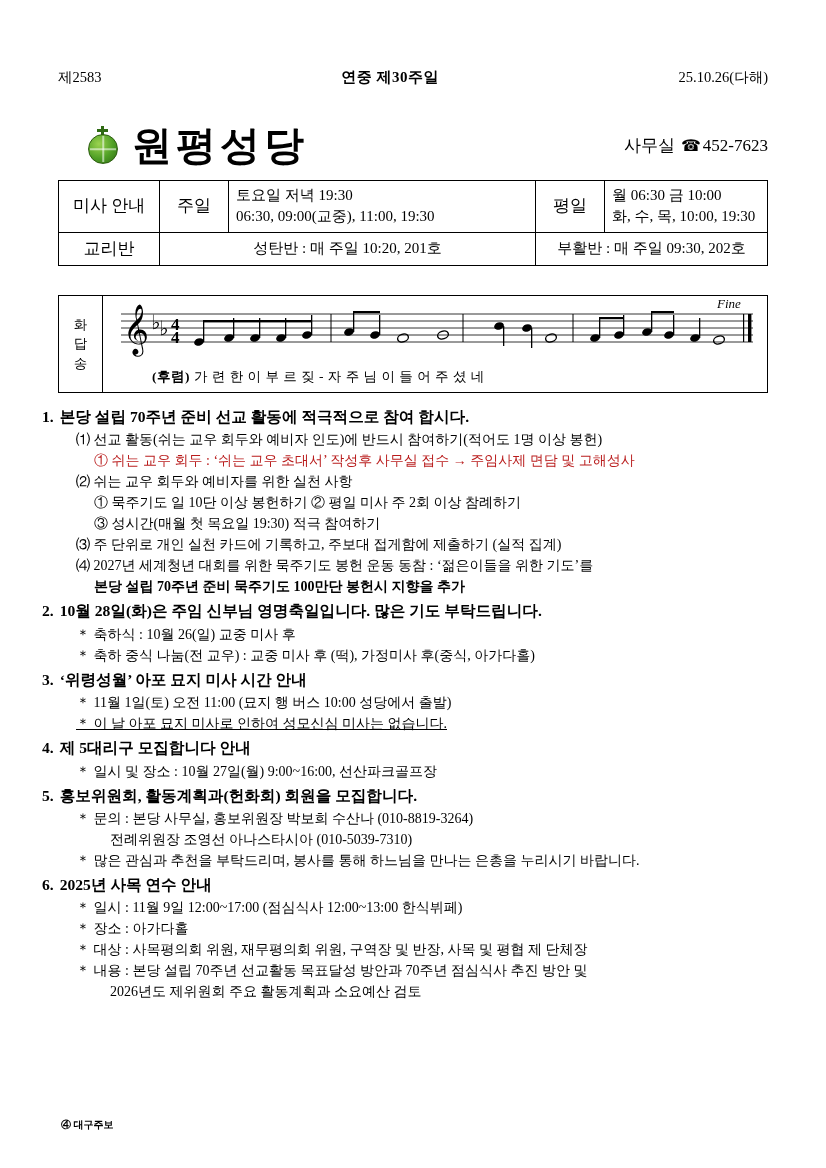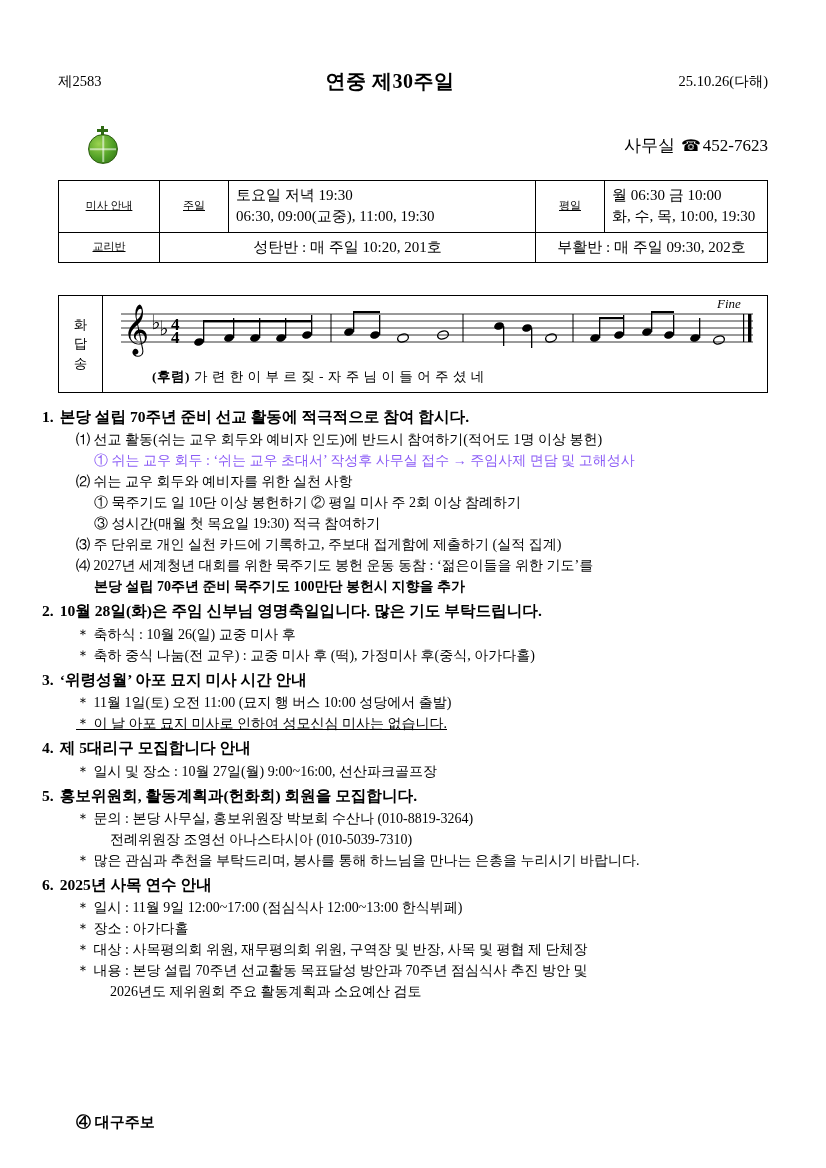--- a/index.html
+++ b/index.html
@@ -27,21 +27,21 @@
     top: 68px;
     left: 58px;
     right: 58px;
     display: flex;
     justify-content: space-between;
     align-items: center;
     font-size: 14.5px;
   }
   .topline .center {
     font-weight: bold;
-    font-size: 20px;
+    font-size: 15px;
     letter-spacing: 0.5px;
   }
   .topline .left, .topline .right {
     font-size: 14.5px;
   }
   
   .titlerow {
     position: absolute;
     top: 118px;
     left: 58px;
@@ -132,22 +132,21 @@
   }
   .masstable td {
     border: 1px solid #000;
     padding: 4px 7px;
     vertical-align: middle;
     line-height: 1.42;
   }
   .masstable td.lbl {
     text-align: center;
     white-space: nowrap;
-    font-size: 11px;
-    text-decoration: underline;
+    font-size: 17px;
   }
   .cell-center {
     text-align: center;
   }
   .two-line span {
     display: block;
   }
   
   .chantbox {
     position: absolute;
@@ -213,48 +212,49 @@
     padding-left: 34px;
     font-size: 14px;
     line-height: 1.5;
   }
   .sub .ln {
     display: block;
     white-space: nowrap;
   }
   .sub .ln.indent1 { padding-left: 18px; }
   .sub .ln.indent2 { padding-left: 34px; }
-  .blue { color: #8b5cf6; }
+  .blue { color: #b91c1c; }
   .bold { font-weight: bold; }
   .uline { text-decoration: underline; }
   
   .footer {
     position: absolute;
-    left: 76px;
+    left: 61px;
     bottom: 36px;
-    font-size: 15px;
+    font-size: 10px;
     font-weight: bold;
   }
 </style>
 </head>
 <body>
 
 <div class="page">
 
   <div class="topline">
     <div class="left">제2583</div>
     <div class="center">연중 제30주일</div>
     <div class="right">25.10.26(다해)</div>
   </div>
 
   <div class="titlerow">
     <div class="logo">
       <div class="cross"></div>
       <div class="globe"></div>
     </div>
+    <div class="church-name">원평성당</div>
     <div class="office">
       <span>사무실</span><span class="phone-icon">☎</span><span>452-7623</span>
     </div>
   </div>
 
   <table class="masstable">
     <tbody>
         <tr>
       <td class="lbl" rowspan="1" style="width:86px">미사 안내</td>
       <td class="lbl" style="width:54px">주일</td>

